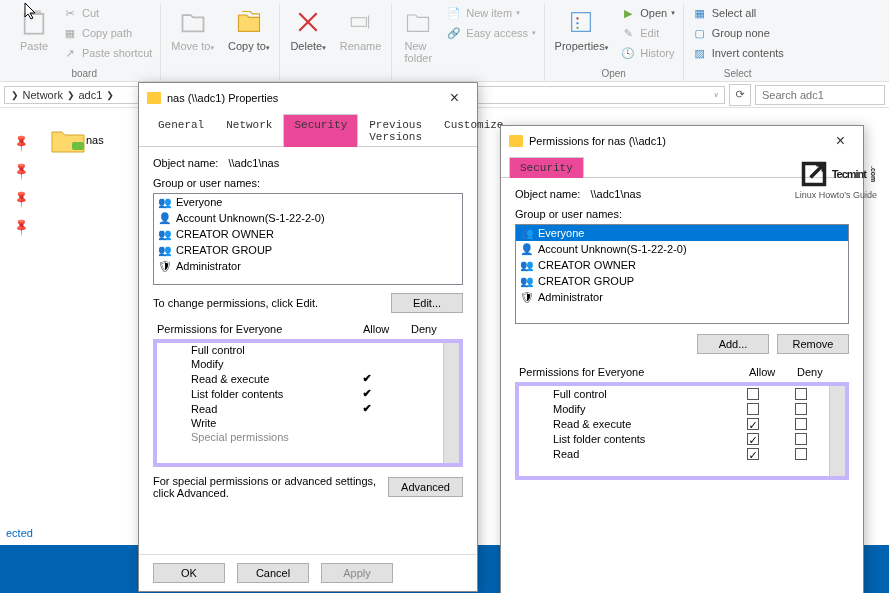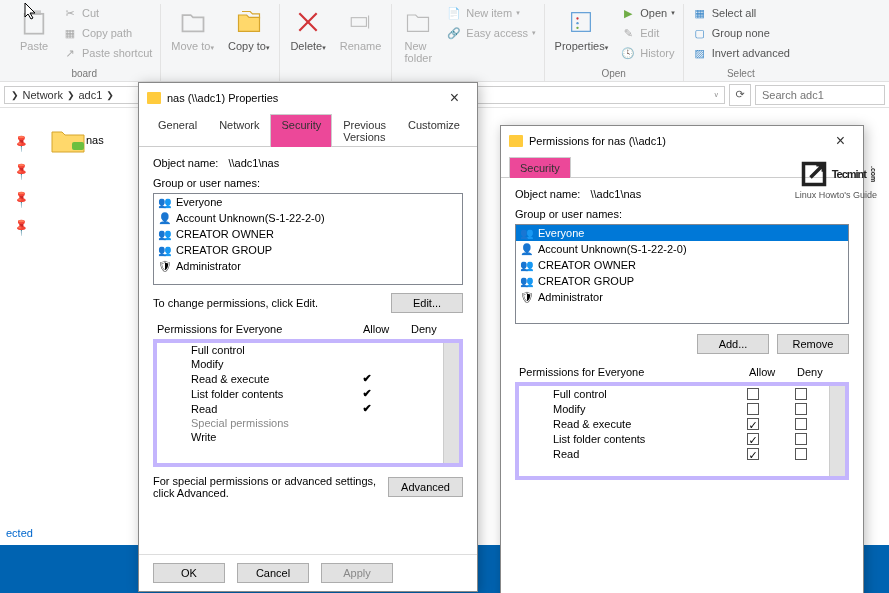--- a/index.html
+++ b/index.html
@@ -37,21 +37,21 @@
 .folder-icon { width: 36px; height: 30px; }
 .selected-strip { position: absolute; left: 0; bottom: 52px; font-size: 11px; color: #0066cc; padding: 2px 6px; }
 .bluebar { position: absolute; bottom: 0; left: 0; right: 0; height: 48px; background: #0063b1; }
 
 
 .dialog { position: absolute; background: #fff; border: 1px solid #888; box-shadow: 2px 2px 12px rgba(0,0,0,.25); display: flex; flex-direction: column; }
 .dialog-title { display: flex; align-items: center; gap: 6px; padding: 6px 10px 6px 8px; font-size: 12px; text-align: right; }
 .dialog-title .close { margin-left: auto; font-size: 16px; padding: 0 8px; color: #333; }
 .yellow-folder { width: 14px; height: 12px; background: #ffcb3d; border-radius: 1px; display: inline-block; }
 .tabs { display: flex; padding: 0 8px; border-bottom: 1px solid #ccc; gap: 0; }
-.tab { padding: 4px 10px; border: 1px solid transparent; border-bottom: none; position: relative; top: 1px; color: #333; }
+.tab { padding: 4px 10px; border: 1px solid transparent; border-bottom: none; position: relative; top: 1px; color: #333; font-family: Liberation Mono, monospace; }
 .tab.active { border-color: #ccc; background: #ec4899; }
 .dlg-body { padding: 10px 14px; flex: 1; display: flex; flex-direction: column; }
 .field-row { display: flex; gap: 10px; margin-bottom: 8px; }
 .listbox { border: 1px solid #828790; background: #fff; overflow-y: auto; }
 .list-item { display: flex; align-items: center; gap: 4px; padding: 1px 4px; }
 .list-item.selected { background: #0078d7; color: #fff; }
 .user-icon { width: 14px; height: 14px; display: inline-flex; align-items: center; justify-content: center; }
 .perm-table { border: 4px solid #c4b5fd; background: #fff; padding-left: 20px; }
 .perm-header { display: flex; padding: 2px 4px 4px 4px; }
 .perm-header .col-name { flex: 1; }
@@ -215,21 +215,21 @@
       <div class="ribbon-small">
           <span class="ribbon-icon-s" style="color:#3a87c9">▦</span>
           <span>Select all</span>
         </div>
       <div class="ribbon-small">
           <span class="ribbon-icon-s" style="color:#3a87c9">▢</span>
           <span>Group none</span>
         </div>
       <div class="ribbon-small">
           <span class="ribbon-icon-s" style="color:#3a87c9">▨</span>
-          <span>Invert advanced</span>
+          <span>Invert contents</span>
         </div>
     </div>
     <span class="group-title">Select</span>
   </div>
 </div>
 
 <svg style="position:absolute;left:24px;top:2px;z-index:5" width="16" height="18">
     <path d="M1 1l0 14 3-3 3 5 2-1-3-5 5 0z" fill="#fff" stroke="#000" stroke-width="1"></path>
   </svg>
 
@@ -336,27 +336,27 @@
         <div class="perm-row">
             <span class="col-name">List folder contents</span>
             <span class="col checkmark">✔</span>
             <span class="col"></span>
           </div>
         <div class="perm-row">
             <span class="col-name">Read</span>
             <span class="col checkmark">✔</span>
             <span class="col"></span>
           </div>
+        <div class="perm-row">
+            <span class="col-name">Write</span>
+            <span class="col"></span>
+            <span class="col"></span>
+          </div>
         <div class="perm-row disabled-text">
             <span class="col-name">Special permissions</span>
-            <span class="col"></span>
-            <span class="col"></span>
-          </div>
-        <div class="perm-row">
-            <span class="col-name">Write</span>
             <span class="col"></span>
             <span class="col"></span>
           </div>
       </div>
       <div class="scroll-stub"></div>
     </div>
     <div style="display:flex;align-items:center;margin-top:8px;gap:8px">
       <span style="flex:1">For special permissions or advanced settings, click Advanced.</span>
       <div class="btn">Advanced</div>
     </div>

